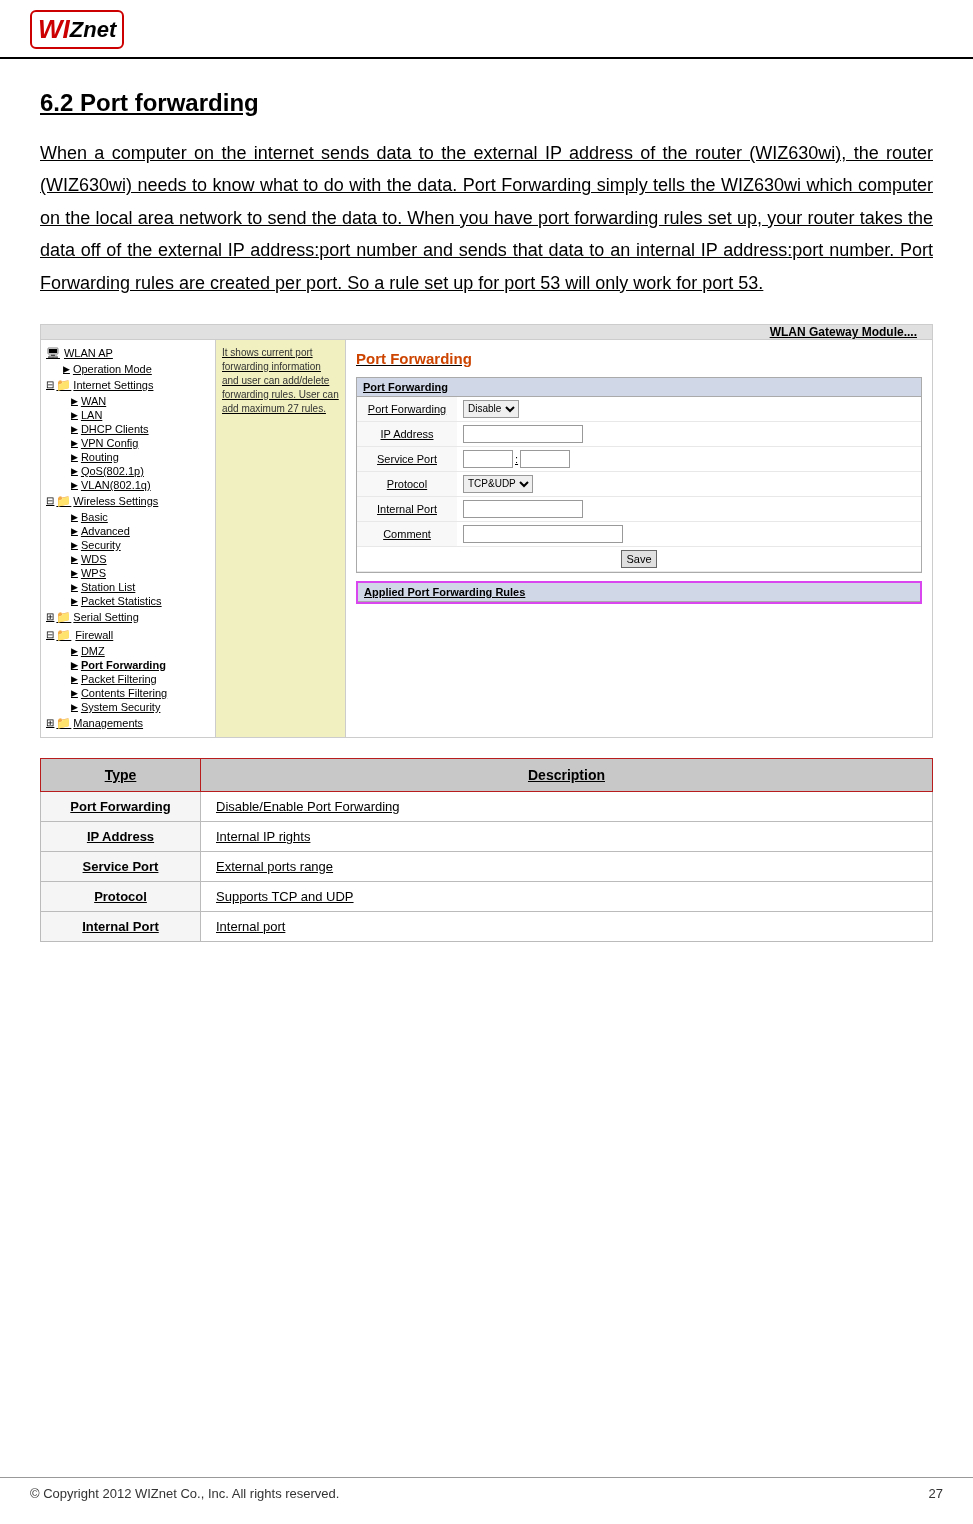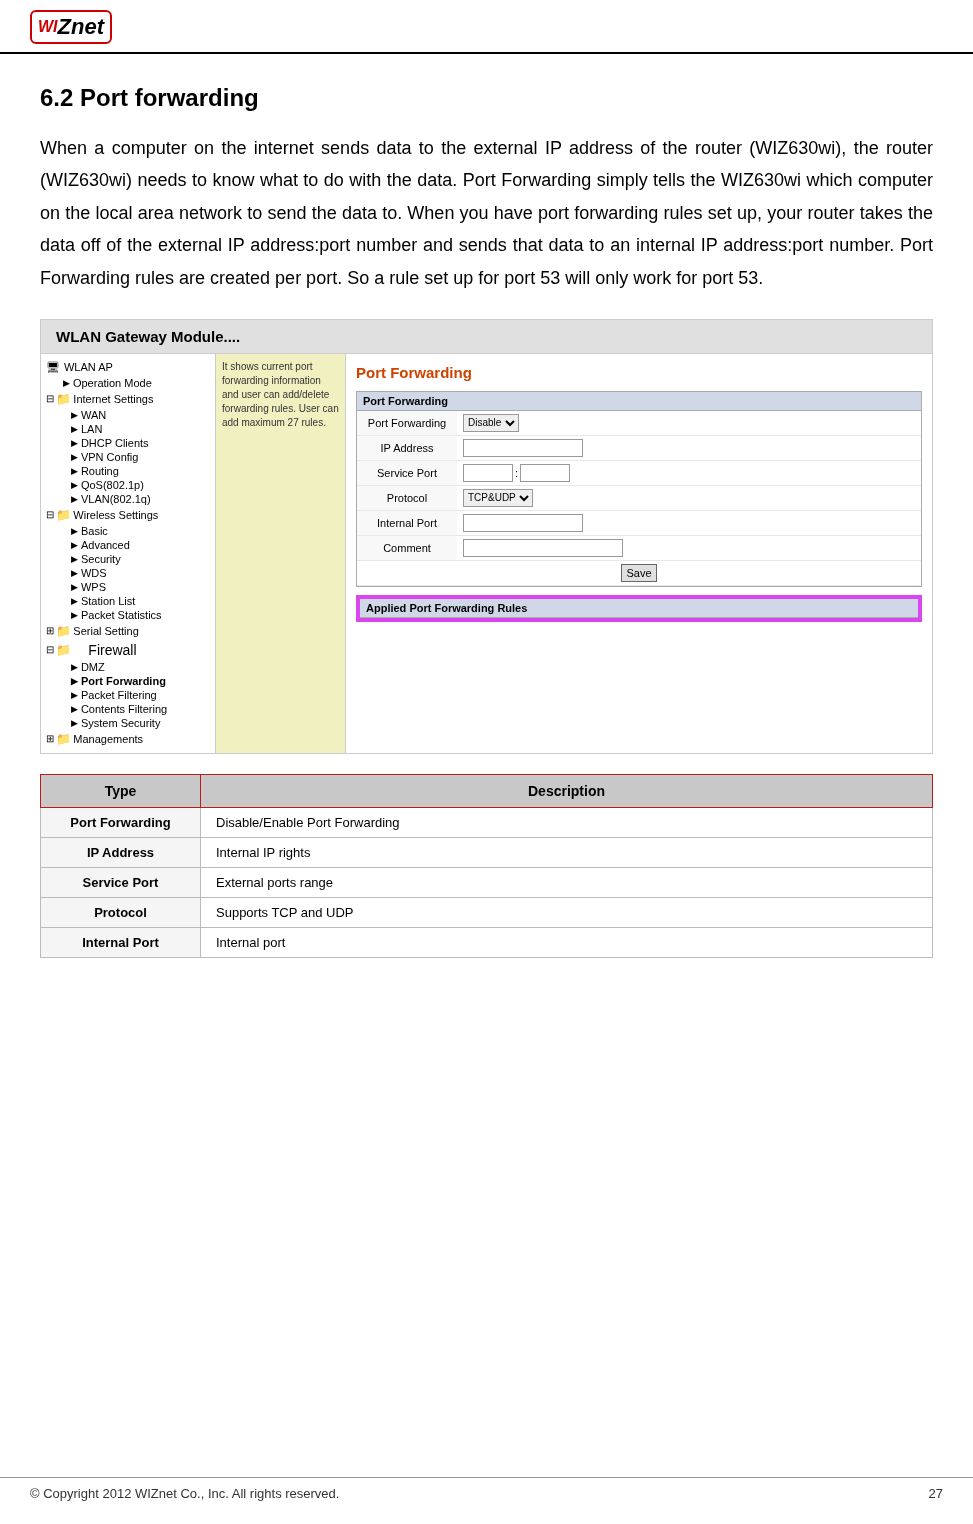--- a/index.html
+++ b/index.html
@@ -26,36 +26,37 @@
     }
     .logo-box {
       border: 2px solid #cc0000;
       border-radius: 6px;
       padding: 2px 6px;
       margin-right: 6px;
       display: flex;
       align-items: center;
     }
     .logo-text {
-      font-size: 16px;
+      font-size: 26px;
       font-weight: bold;
       color: #cc0000;
       font-style: italic;
       text-align: right;
     }
     .logo-net {
       font-size: 22px;
       font-weight: bold;
       color: #000;
       font-style: italic;
     }
 
     
     .main-content {
       padding: 30px 40px;
+      text-decoration: underline;
     }
 
     
     .section-title {
       font-size: 24px;
       font-weight: bold;
       margin-bottom: 20px;
       border-bottom: none;
     }
 
@@ -71,24 +72,24 @@
     .screenshot-container {
       border: 1px solid #ccc;
       background: #f0f0f0;
       margin-bottom: 20px;
       display: flex;
       flex-direction: column;
     }
 
     .screenshot-title-bar {
       background: #e0e0e0;
-      padding: 8px 15px;
-      font-size: 15px;
-      font-weight: bold;
-      text-align: left;
+      padding: 0 15px;
+      font-size: 12px;
+      font-weight: bold;
+      text-align: right;
       border-bottom: 1px solid #ccc;
     }
 
     .screenshot-inner {
       display: flex;
       flex-direction: row;
       padding: 0;
     }
 
     
@@ -224,21 +225,21 @@
 
     .save-btn {
       padding: 2px 4px;
       font-size: 11px;
       border: 1px solid #666;
       background: #e0e0e0;
       cursor: pointer;
     }
 
     .applied-section {
-      border: 4px solid #d946ef;
+      border: 2px solid #d946ef;
       margin-top: 8px;
     }
 
     .applied-table {
       width: 100%;
       border-collapse: collapse;
       font-size: 10px;
     }
 
     .applied-table th {
@@ -434,21 +435,21 @@
 
         <div class="sidebar-group-header">
           <span style="font-size:10px; margin-right:2px;">⊞</span>
           <span class="folder-icon">📁</span>
           <span style="font-size:11px; margin-left:2px;">Serial Setting</span>
         </div>
 
         <div class="sidebar-group-header">
           <span style="font-size:10px; margin-right:2px;">⊟</span>
           <span class="folder-icon">📁</span>
-          <span style="font-size:14px; margin-left:17px;">Firewall</span>
+          <span style="font-size:11px; margin-left:4px;">Firewall</span>
         </div>
         <div class="sidebar-group">
           <div class="sidebar-item">
               <span class="sidebar-item-arrow">▶</span>
               <span>DMZ</span>
             </div>
           <div class="sidebar-item active" style="font-weight:bold;">
               <span class="sidebar-item-arrow">▶</span>
               <span>Port Forwarding</span>
             </div>

